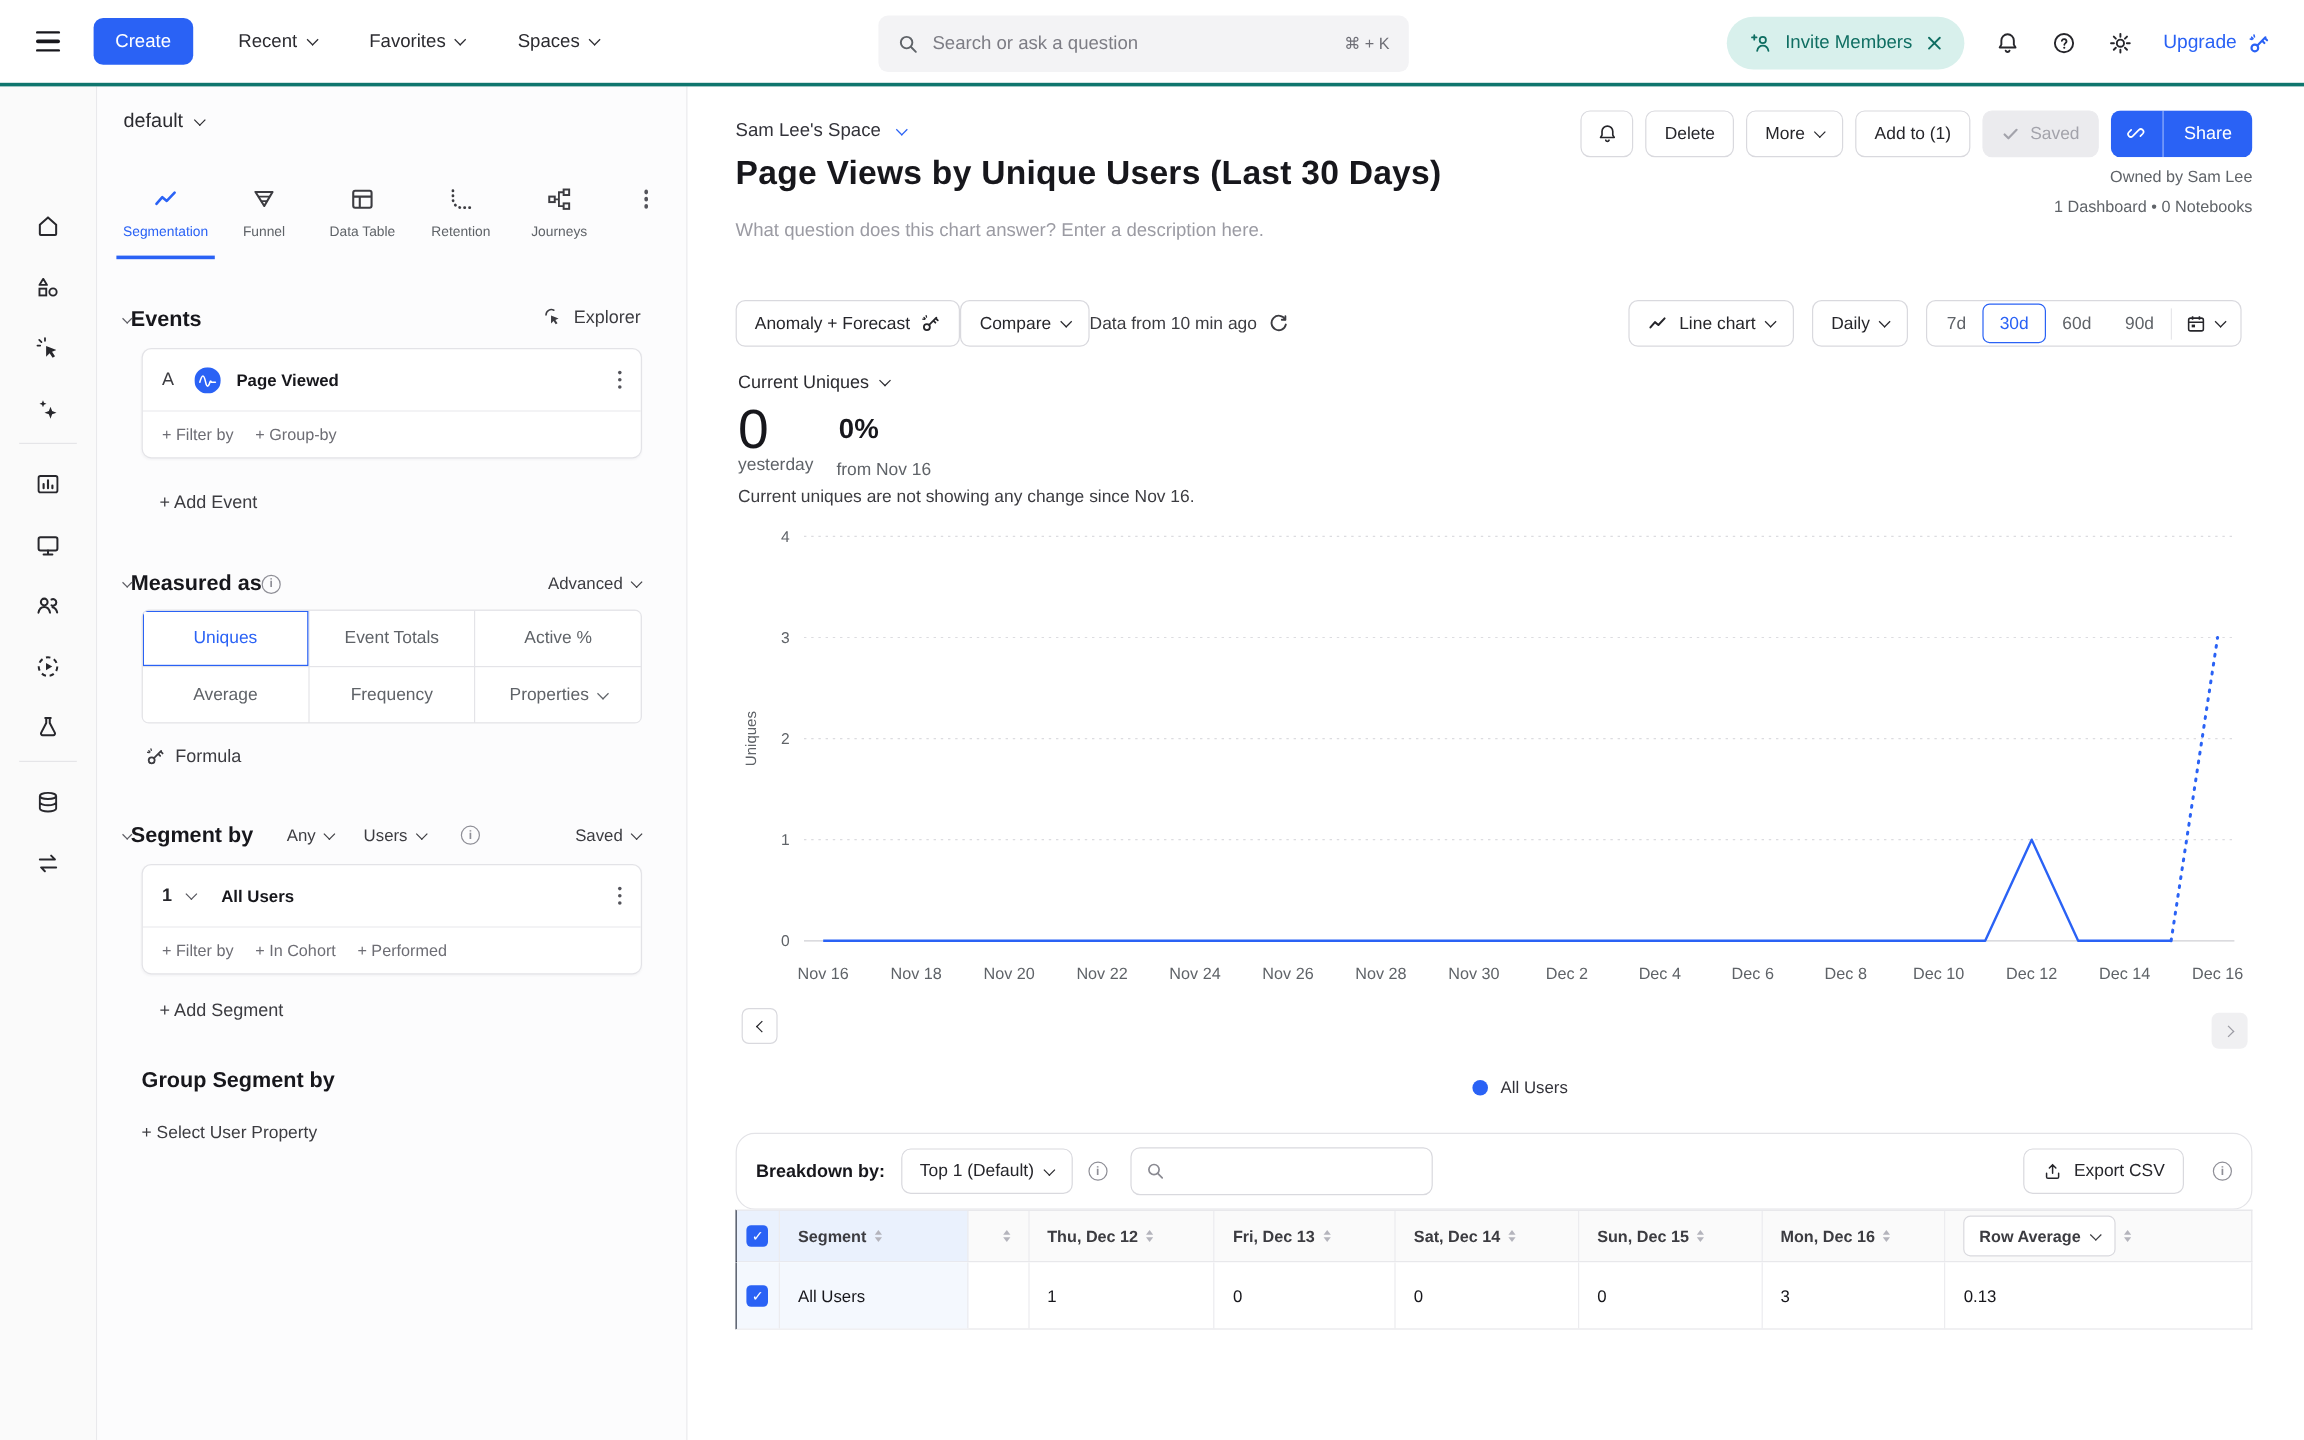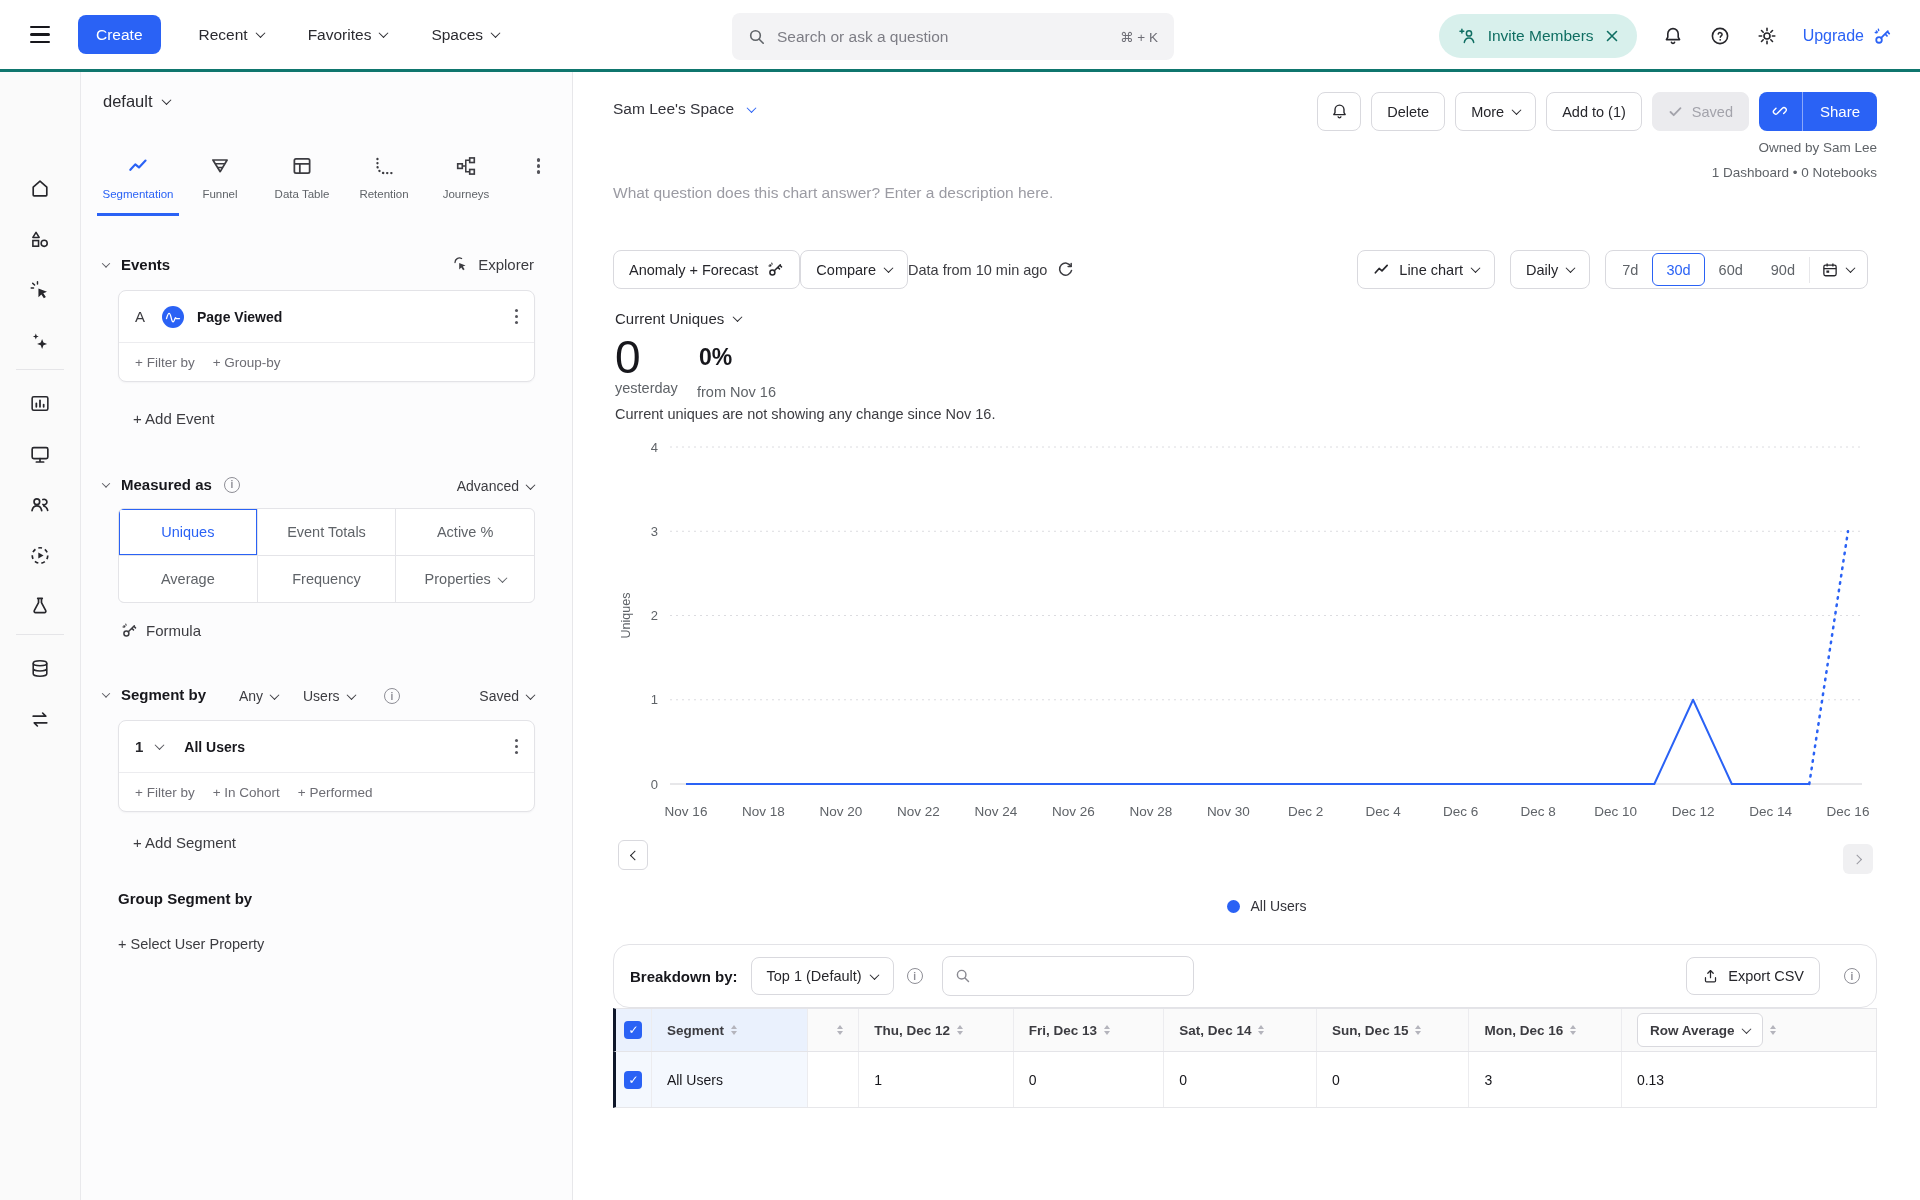--- a/index.html
+++ b/index.html
@@ -37,21 +37,21 @@
   .strip .sdiv{position:absolute;left:16px;right:16px;height:1px;background:#e5e5e8}
   
   .config{position:absolute;left:81px;top:72px;width:492px;bottom:0;background:#fcfcfd;border-right:1px solid #e7e7ea}
   .workspace{position:absolute;left:22px;top:20px;display:flex;align-items:center;gap:10px;font-size:16.5px;color:#2b2b30;cursor:pointer}
   .tabs{position:absolute;left:16px;top:82px;display:flex}
   .tab{width:82px;display:flex;flex-direction:column;align-items:center;gap:10px;padding-bottom:13px;font-size:11.5px;color:#5f6368;cursor:pointer;border-bottom:3px solid transparent}
   .tab.active{color:#2a62f5;border-bottom-color:#2a62f5}
   .tab .ticon{height:24px;display:flex;align-items:center;color:#3c3c41}
   .tab.active .ticon{color:#2a62f5}
   .panel-kebab{position:absolute;right:32px;top:92px;cursor:pointer}
-  .sec-title{position:absolute;display:flex;align-items:center;gap:12px;font-size:15px;font-weight:700;color:#17171c}
+  .sec-title{position:absolute;display:flex;align-items:center;font-size:18px;font-weight:700;color:#17171c}
   .sec-title .cv{color:#5c5c63;width:6px;height:6px}
   .linklike{color:#3c3c41;font-size:15px;cursor:pointer;display:flex;align-items:center;gap:9px}
   .card{position:absolute;left:37px;width:417px;background:#fff;border:1px solid #e3e3e7;border-radius:8px;box-shadow:0 1px 2px rgba(20,20,40,.04)}
   .card .row1{height:52px;display:flex;align-items:center;padding:0 16px;gap:13px;border-bottom:1px solid #ececef}
   .card .row2{height:38px;display:flex;align-items:center;padding:0 16px;gap:18px;font-size:13.5px;color:#6d6d74}
   .card .evletter{font-size:15px;color:#3c3c41;width:14px}
   .card .evname{font-size:14px;font-weight:600;color:#17171c;flex:1}
   .mgrid{position:absolute;left:37px;top:436px;width:417px;display:grid;grid-template-columns:1fr 1fr 1fr;grid-auto-rows:46px;background:#e4e4e8;gap:1px;border:1px solid #e4e4e8;border-radius:6px;overflow:hidden}
   .mcell{background:#fff;display:flex;align-items:center;justify-content:center;gap:8px;font-size:14.5px;color:#5f6368;cursor:pointer}
   .mcell.sel{outline:1.6px solid #2a62f5;outline-offset:-1.6px;color:#2a62f5;z-index:1}
@@ -91,21 +91,21 @@
   .pagebtn.next{border:none;background:#f0f0f2;color:#9a9aa2}
   .pagebtn.next .cv{transform:rotate(-45deg) translate(-1px,-1px)}
   .legend{position:absolute;left:94px;top:826px;width:1200px;display:flex;justify-content:center;align-items:center;gap:10px;font-size:14px;color:#33333a;cursor:pointer}
   .legend .dot{width:13px;height:13px;border-radius:50%;background:#2a62f5}
   
   .bd-toolbar{position:absolute;left:40px;top:872px;width:1264px;height:64px;border:1px solid #e3e3e7;border-radius:16px;display:flex;align-items:center;padding:0 16px;gap:13px}
   .bd-label{font-size:15px;font-weight:700;color:#17171c}
   .bd-search{width:252px;height:40px;border:1px solid #d9d9de;border-radius:8px;display:flex;align-items:center;padding:0 12px;color:#8a8a92;margin-left:6px}
   .bd-right{margin-left:auto;display:flex;align-items:center;gap:24px}
   .tbl{position:absolute;left:40px;top:936px;width:1264px;font-size:14px}
-  .trow{display:flex;border-left:3px solid #0f172a;border-right:1px solid #e7e7ea}
+  .trow{display:flex;border-left:1px solid #0f172a;border-right:1px solid #e7e7ea}
   .trow.head{background:#fafafa;border-top:1px solid #e4e4e8;border-bottom:1px solid #e4e4e8;height:44px;font-size:13.5px;font-weight:600;color:#3c3c41}
   .trow.body{background:#fff;border-bottom:1px solid #e7e7ea;height:56px;color:#17171c}
   .td{display:flex;align-items:center;padding:0 15px;border-right:1px solid #ececef}
   .td:last-child{border-right:none}
   .c0{width:36px;padding:0 8px;justify-content:center}
   .c1{width:157px}.c2{width:51px}.c3{width:155px}.c4{width:151px}.c5{width:153px}.c6{width:153px}.c7{width:153px}.c8{width:255px}
   .hl{background:#eaf1fd}
   .hl-soft{background:#f4f8fe}
   .ravg-btn{height:34px;border:1px solid #d9d9de;border-radius:6px;background:#fff;display:flex;align-items:center;gap:9px;padding:0 12px;font-size:13.5px;font-weight:600;color:#3c3c41;cursor:pointer;font-family:inherit}
 </style>
@@ -458,20 +458,21 @@
             <path d="M8 12l5.3-5.3a2.9 2.9 0 014.1 4.1l-2.5 2.5M12 8l-5.3 5.3a2.9 2.9 0 01-4.1-4.1l2.5-2.5" fill="none" stroke="#fff" stroke-width="1.8" stroke-linecap="round" transform="scale(.92)"></path>
           </svg>
       </span>
       <span class="tseg">Share</span>
     </div>
   </div>
 
   <div class="owner">Owned by Sam Lee</div>
   <div class="owner2">1 Dashboard • 0 Notebooks</div>
 
+  <h1 class="title">Page Views by Unique Users (Last 30 Days)</h1>
   <div class="subtitle">What question does this chart answer? Enter a description here.</div>
 
   <div class="controls">
     <div class="gapper">
       <button class="btn">
         <span>Anomaly + Forecast</span>
         <svg width="17" height="17" viewBox="0 0 17 17">
             <path d="M3 3.6l1 1M4.8 2l.3 1.3M2 4.9l1.3.3" stroke="#26262b" stroke-width="1.1" stroke-linecap="round" fill="none"></path>
             <circle cx="5.4" cy="11.6" r="2.5" fill="none" stroke="#26262b" stroke-width="1.5"></circle>
             <path d="M7.3 9.7l6-6M10.8 6.2l1.7 1.7M12.8 4.2l1.7 1.7" stroke="#26262b" stroke-width="1.5" fill="none" stroke-linecap="round"></path>

